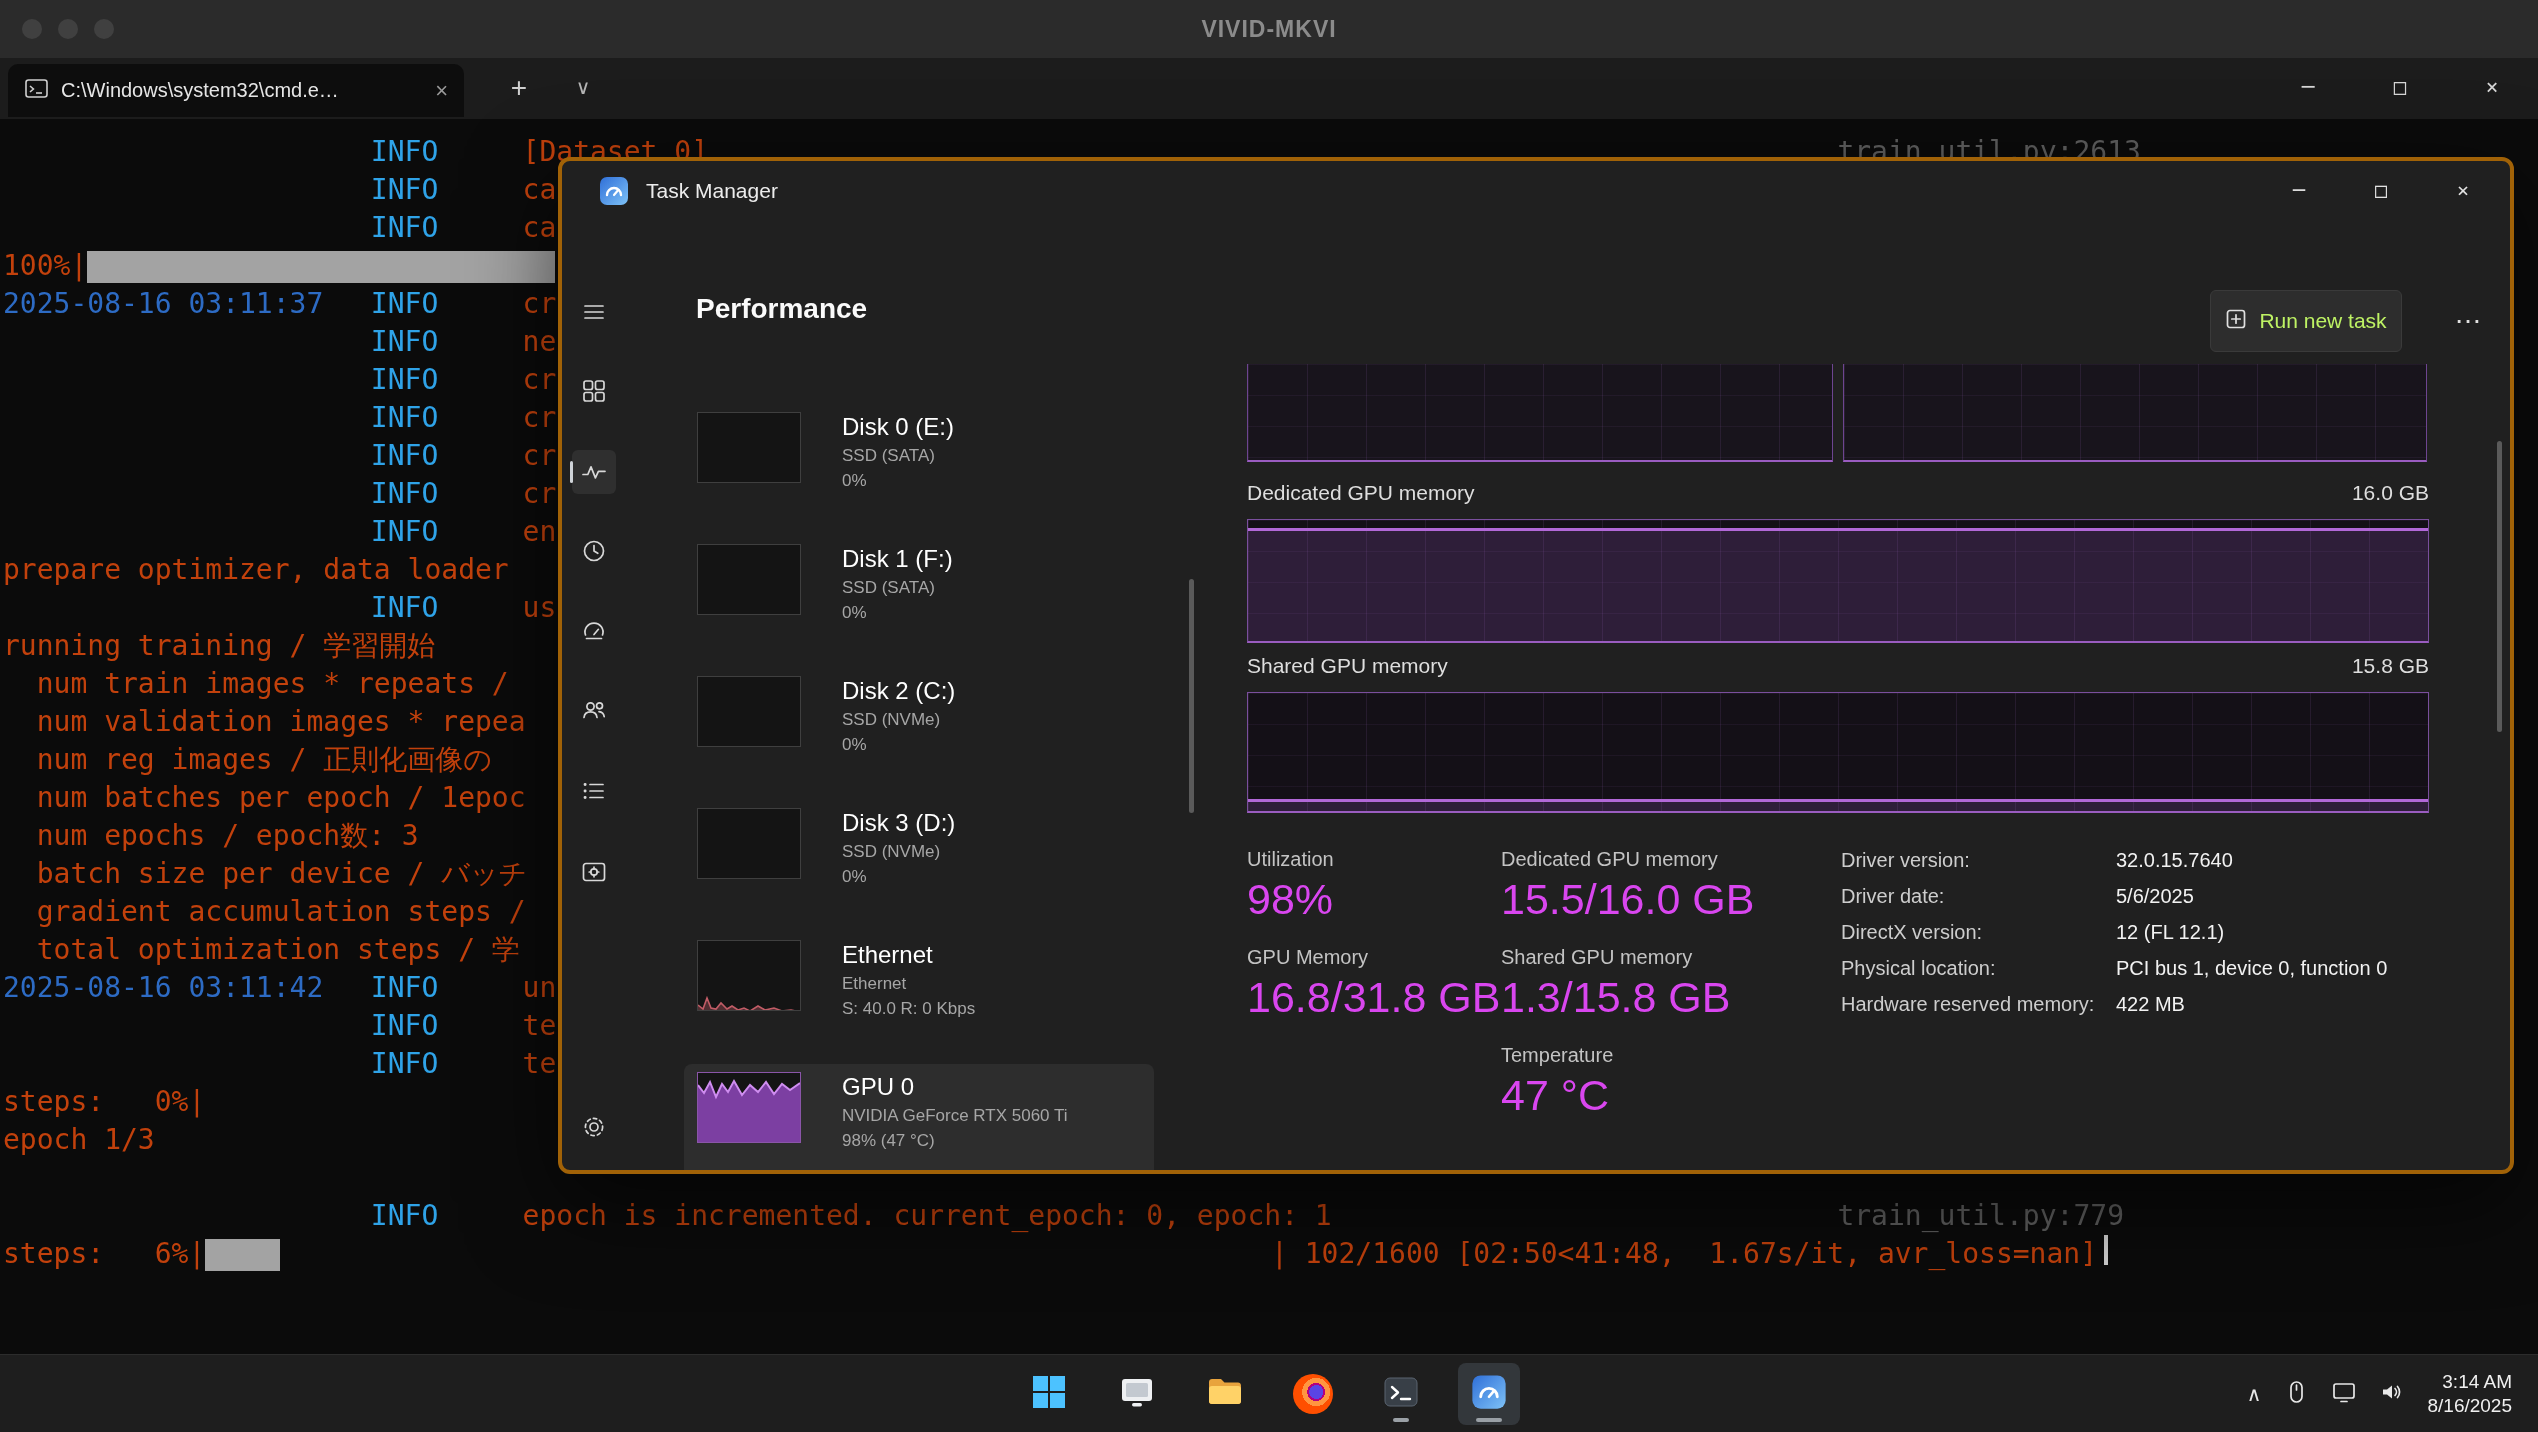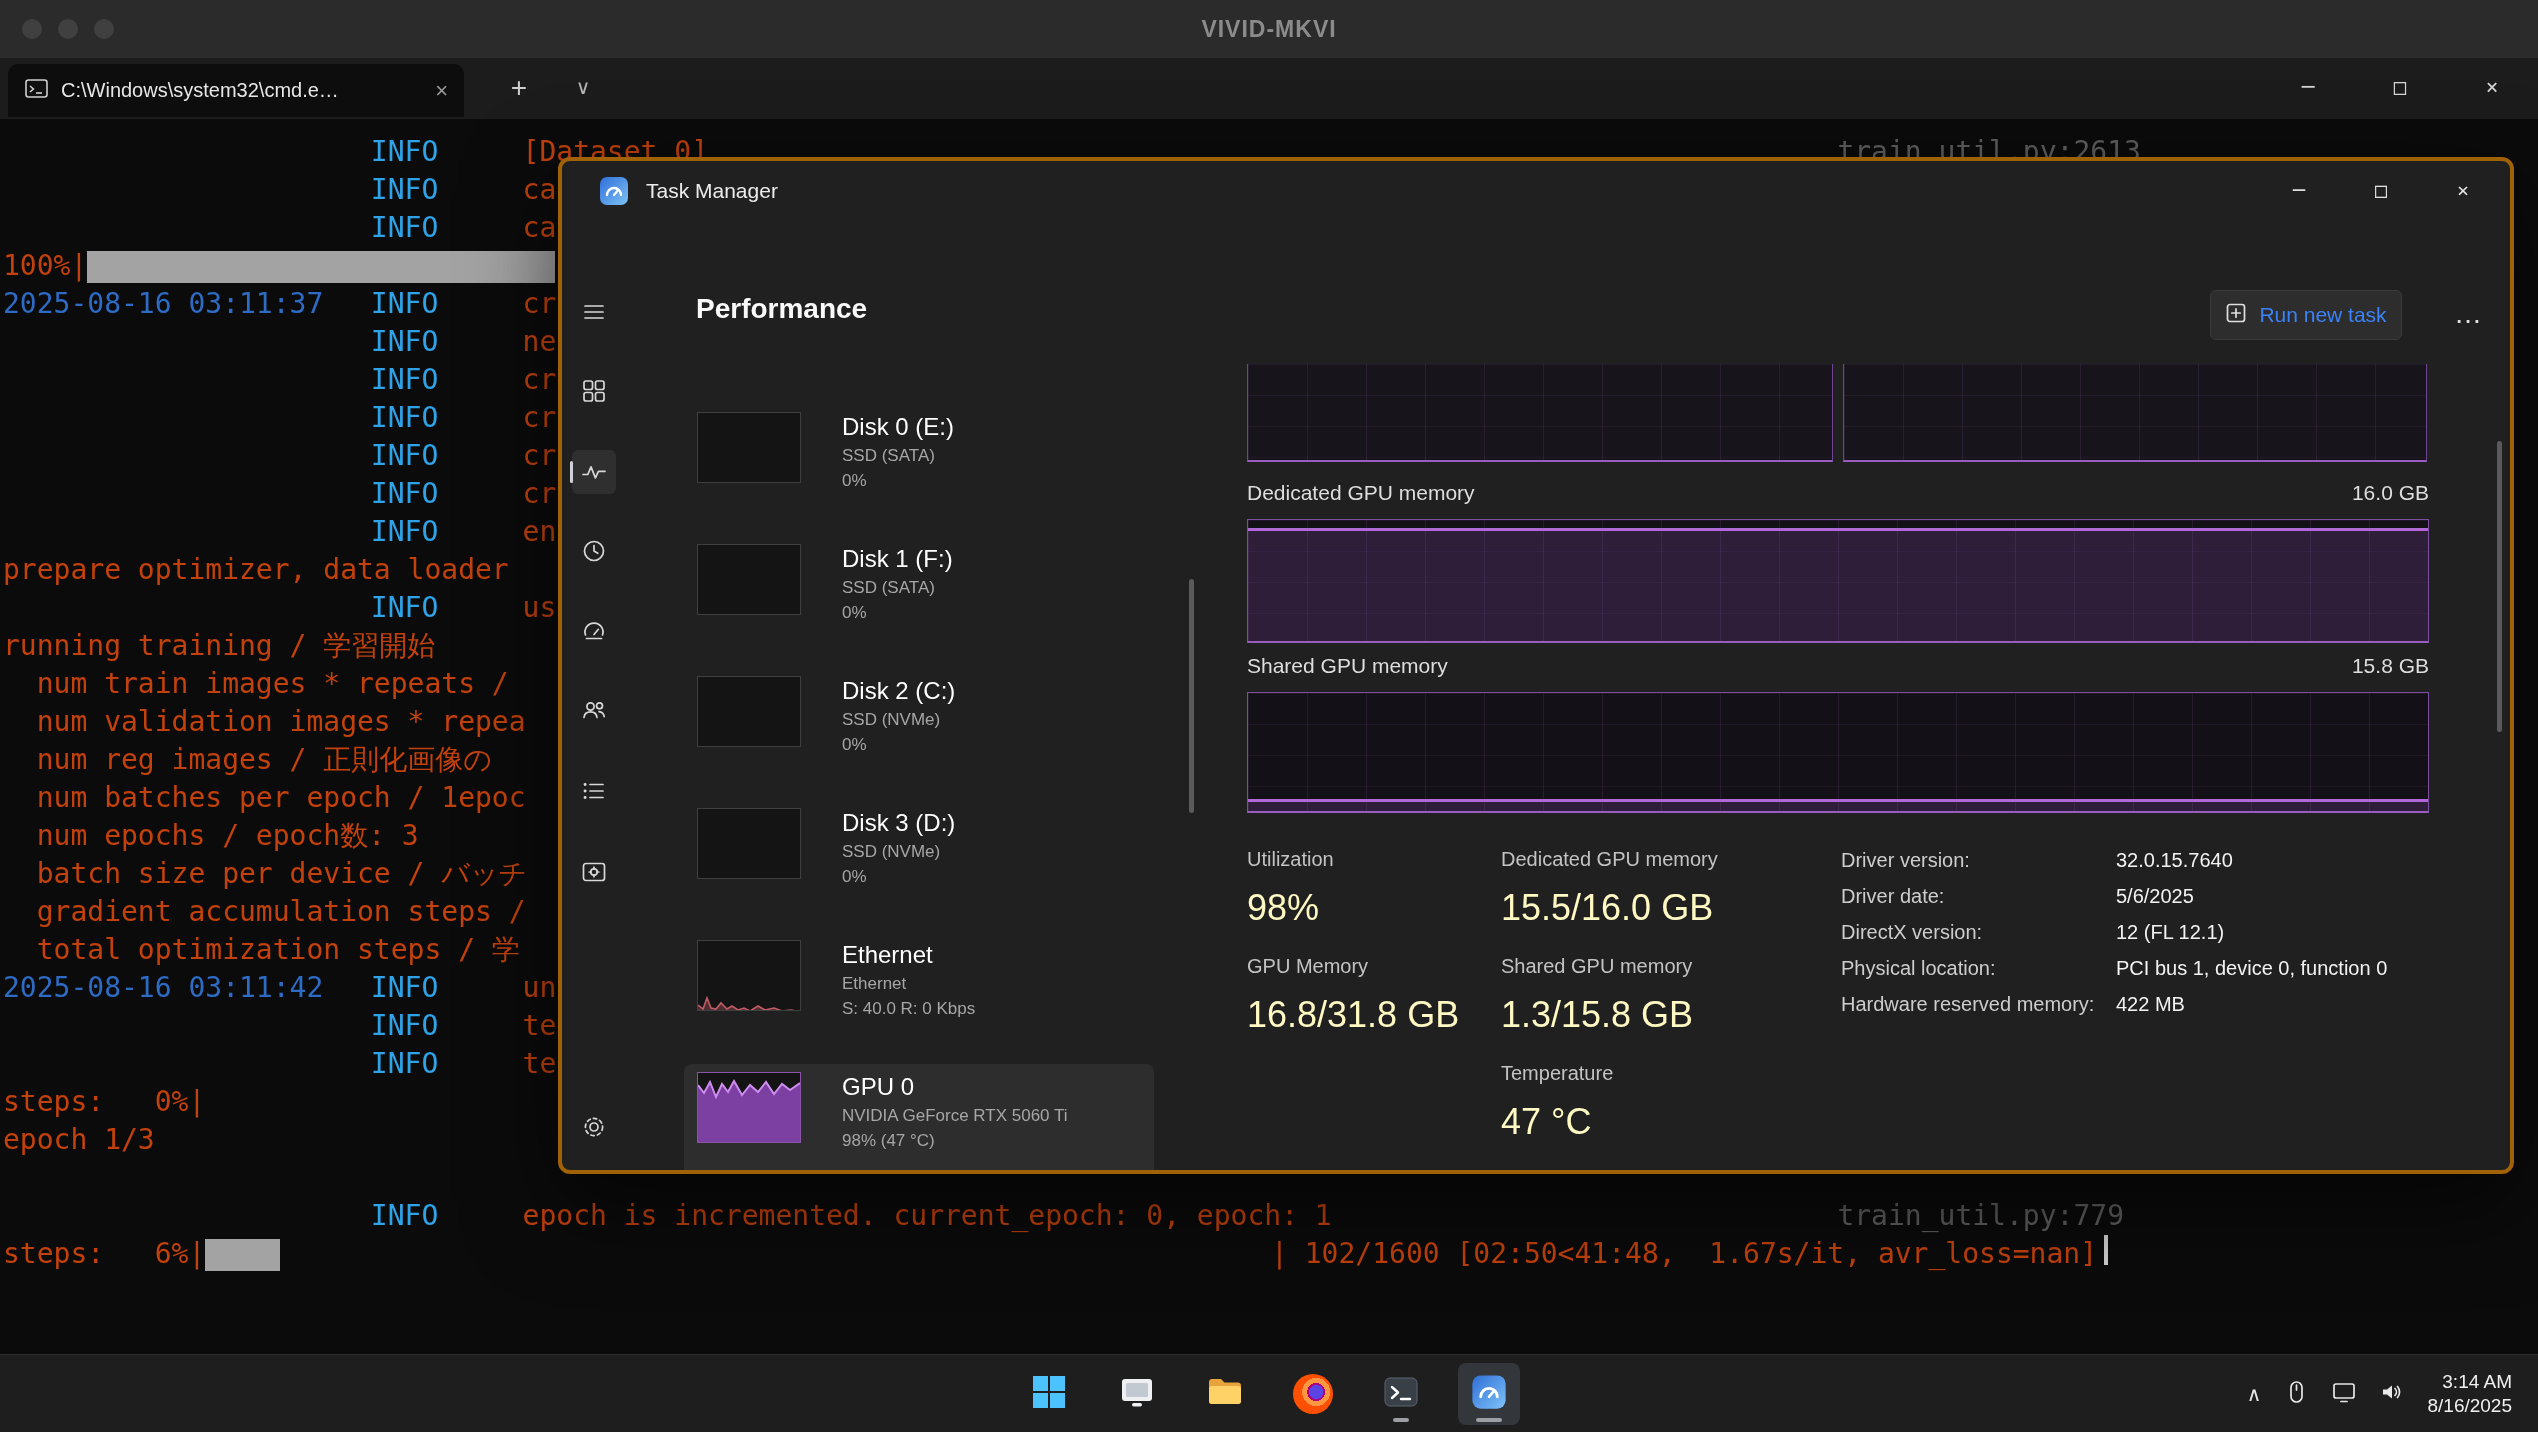--- a/index.html
+++ b/index.html
@@ -42,23 +42,23 @@
         border:4px solid #a16207; border-radius:12px; box-shadow:0 30px 90px rgba(0,0,0,0.6);
         overflow:hidden; z-index:5; }
   .tm-titlebar { position:absolute; left:0; top:0; width:100%; height:60px; }
   .tm-app-icon { position:absolute; left:36px; top:14px; width:32px; height:32px; }
   .tm-title { position:absolute; left:84px; top:0; height:60px; line-height:60px; color:#ececec; font-size:21px; }
   .tm-controls { position:absolute; right:6px; top:0; height:58px; display:flex; }
   .tm-wbtn { width:82px; height:58px; line-height:58px; text-align:center; color:#e2e2e2; font-size:20px;
              font-family:"DejaVu Sans Mono", monospace; }
 
   .tm-header-title { position:absolute; left:134px; top:132px; font-size:28px; font-weight:600; color:#fafafa; }
-  .run-task-btn { position:absolute; left:1648px; top:129px; width:192px; height:50px; background:#2d2d2d;
+  .run-task-btn { position:absolute; left:1648px; top:129px; width:192px; height:62px; background:#2d2d2d;
                   border:1px solid #3a3a3a; border-radius:6px; display:flex; align-items:center;
-                  justify-content:center; gap:12px; color:#3b82f6; font-size:21px; }
+                  justify-content:center; gap:12px; color:#bef264; font-size:21px; }
   .more-btn { position:absolute; left:1880px; top:134px; width:52px; height:42px; line-height:38px;
               text-align:center; color:#e0e0e0; font-size:28px; border-radius:6px; }
 
   
   .nav-btn { position:absolute; left:10px; width:44px; height:44px; display:flex; align-items:center;
              justify-content:center; border-radius:6px; }
   .nav-btn svg { width:26px; height:26px; stroke:#d8d8d8; fill:none; stroke-width:1.7;
                  stroke-linecap:round; stroke-linejoin:round; }
   .nav-sel-pill { position:absolute; left:10px; top:289px; width:44px; height:44px; background:#2f2f2f; border-radius:6px; }
   .nav-accent { position:absolute; left:8px; top:300px; width:3px; height:22px; background:#cfd3d8; border-radius:2px; }
@@ -84,21 +84,21 @@
                border-top:none; border-bottom:2px solid #9a5cc0; }
   .mem-row { position:absolute; width:1182px; left:685px; display:flex; justify-content:space-between;
              font-size:21px; color:#dedede; }
   .mem-chart { position:absolute; left:685px; width:1182px; background:#141017; border:1px solid #7a4f9d;
                border-bottom:2px solid #9a5cc0; }
   .ded-fill { position:absolute; left:0; right:0; top:8px; bottom:0; background:#2e1e39; border-top:3px solid #b268d8; }
   .shr-fill { position:absolute; left:0; right:0; bottom:0; height:12px; background:#2e1e39; border-top:3px solid #b268d8; }
 
   .stat { margin-bottom:26px; }
   .stat-lbl { color:#c3c3c3; font-size:20px; line-height:24px; }
-  .stat-val { color:#fef9c3; font-size:36px; line-height:40px; margin-top:17px; font-weight:normal; }
+  .stat-val { color:#d946ef; font-size:43px; line-height:40px; margin-top:8px; font-weight:normal; }
   .stats-col { position:absolute; top:686px; }
   .details { position:absolute; left:1279px; top:688px; }
   .drow { position:relative; height:36px; font-size:20px; white-space:nowrap; }
   .dlbl { position:absolute; left:0; color:#cdcdcd; }
   .dval { position:absolute; left:275px; color:#f2f2f2; }
   .main-scroll { position:absolute; left:1935px; top:280px; width:5px; height:291px; background:#5a5a5a; border-radius:3px; }
 
   
   .taskbar { position:absolute; left:0; bottom:0; width:2538px; height:78px; background:#1e1e1e;
              border-top:1px solid #2c2c2c; z-index:10; }

